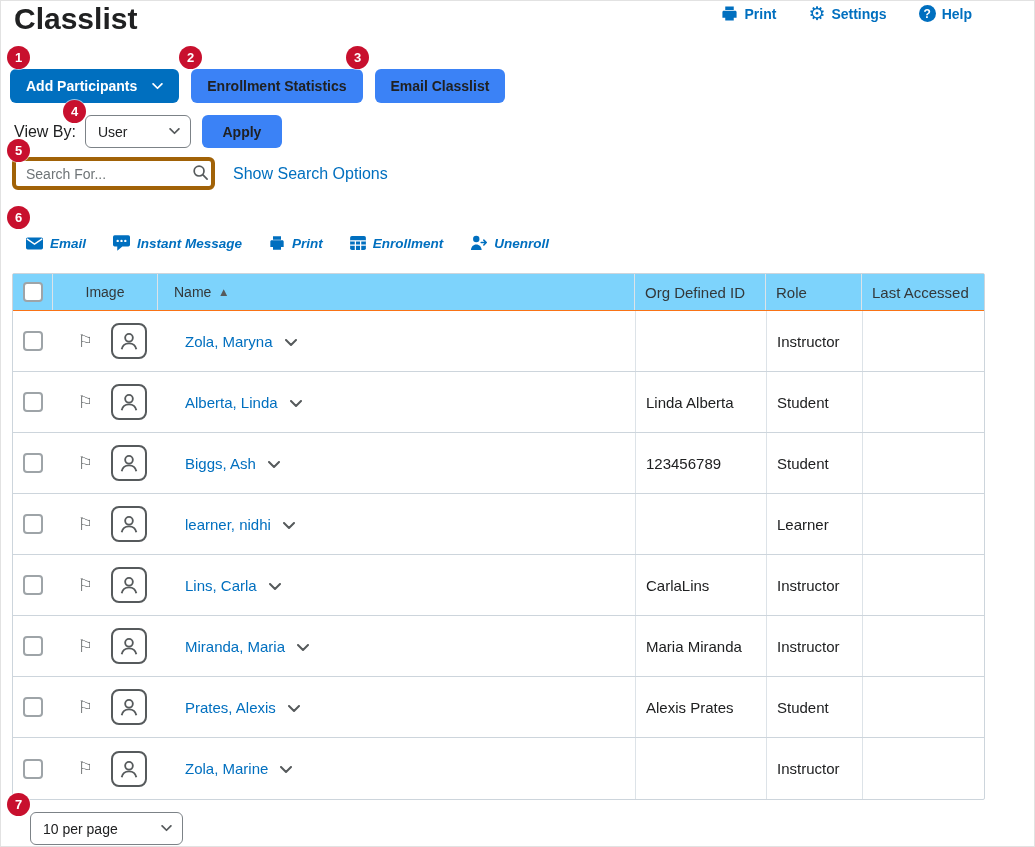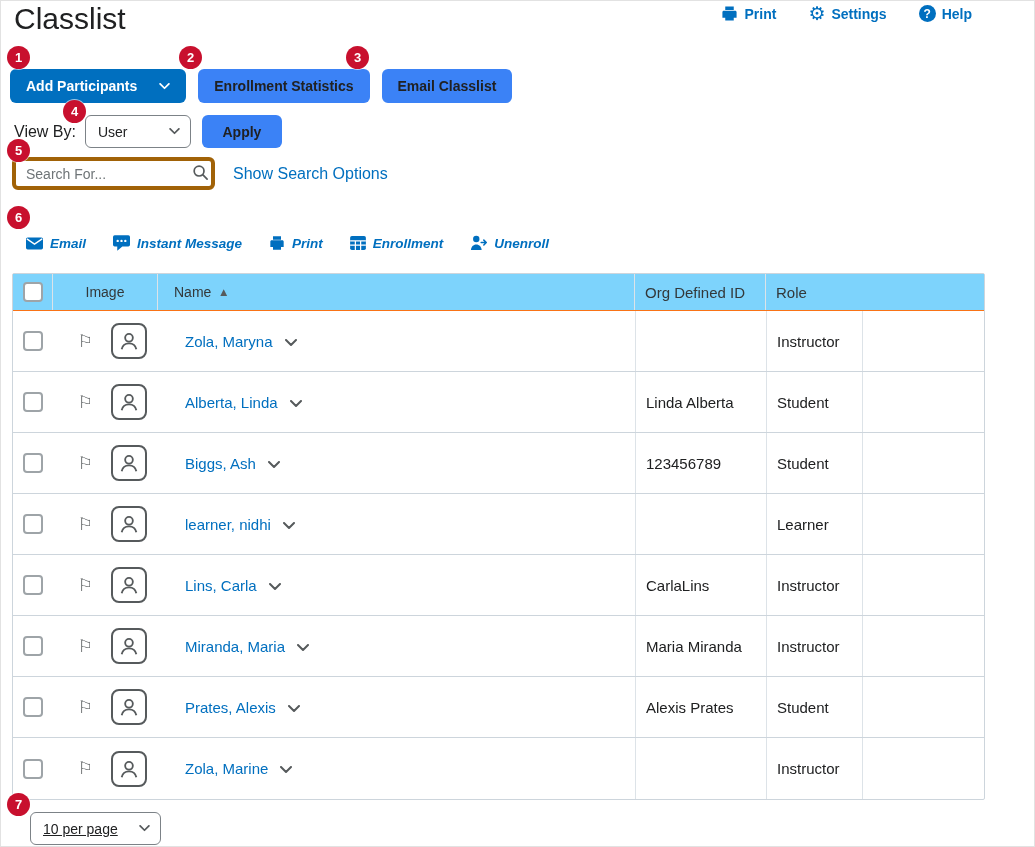--- a/index.html
+++ b/index.html
@@ -10,21 +10,21 @@
     background: #ffffff;
     color: #202122;
     overflow: hidden;
     outline: 1px solid #e2e2e2;
     outline-offset: -1px;
   }
   a { text-decoration: none; cursor: pointer; }
 
   .page-title {
     position: absolute; left: 14px; top: 2px;
-    font-size: 30px; font-weight: 400; color: #202122;
+    font-size: 30px; font-weight: 700; color: #202122;
   }
 
   
   .utility-nav {
     position: absolute; top: 4px; right: 63px;
     display: flex; gap: 32px; align-items: center;
   }
   .utility-link { display: flex; align-items: center; gap: 6px; color: #006fbf; font-size: 14px; font-weight: 700; }
   .icon-blue { color: #006fbf; display: inline-flex; align-items: center; }
   .gear-glyph { font-family: "DejaVu Sans", sans-serif; font-size: 19px; line-height: 1; }
@@ -48,21 +48,21 @@
   .badge-4 { left: 63px;  top: 100px; }
   .badge-5 { left: 7px;   top: 139px; }
   .badge-6 { left: 7px;   top: 206px; }
   .badge-7 { left: 7px;   top: 793px; }
 
   
   .btn-row { position: absolute; left: 10px; top: 69px; display: flex; gap: 12px; }
   .btn {
     height: 34px; border: none; border-radius: 6px; padding: 0 16px;
     font-family: "Liberation Sans", sans-serif; font-size: 14px; font-weight: 700;
-    display: inline-flex; align-items: center; gap: 22px; cursor: pointer;
+    display: inline-flex; align-items: center; gap: 15px; cursor: pointer;
   }
   .btn-primary { background: #006fbf; color: #ffffff; }
   .btn-gray { background: #3b82f6; color: #202122; font-weight: 600; }
 
   
   .viewby-row { position: absolute; left: 14px; top: 115px; display: flex; align-items: center; gap: 9px; }
   .viewby-label { font-size: 16px; color: #202122; }
   .select-box {
     height: 33px; background: #fff; border: 1px solid #7c8287; border-radius: 6px;
     display: inline-flex; align-items: center; justify-content: space-between;
@@ -124,21 +124,21 @@
   .name-link { color: #006fbf; font-size: 15px; }
   .row-chevron { color: #565a5c; display: inline-flex; cursor: pointer; padding-top: 3px; }
 
   .checkbox {
     width: 20px; height: 20px; border: 2px solid #9ea4a8; border-radius: 4px;
     background: #fff; cursor: pointer; display: inline-block;
   }
 
   
   .pagination { position: absolute; left: 30px; top: 812px; }
-  .perpage-select { width: 131px; text-decoration: underline; }
+  .perpage-select { width: 153px; }
 </style>
 </head>
 <body>
 
 <h1 class="page-title">Classlist</h1>
 
 <div class="utility-nav">
   <a class="utility-link">
     <span class="icon-blue">
       <svg width="17" height="17" viewBox="0 0 24 24" fill="currentColor">
@@ -261,20 +261,21 @@
     <div class="cell c-check">
       <span class="checkbox"></span>
     </div>
     <div class="cell h-image">Image</div>
     <div class="cell h-name">
       <span>Name</span>
       <span class="sort-arrow">▲</span>
     </div>
     <div class="cell h-org">Org Defined ID</div>
     <div class="cell h-role">Role</div>
+    <div class="cell h-last">Last Accessed</div>
   </div>
   <div class="tbody">
   <div class="trow">
     <div class="cell c-check">
       <span class="checkbox"></span>
     </div>
     <div class="cell c-image">
       <span class="flag">⚐</span>
       <span class="avatar">
         <svg width="22" height="22" viewBox="0 0 24 24" fill="none" stroke="currentColor" stroke-width="2">

